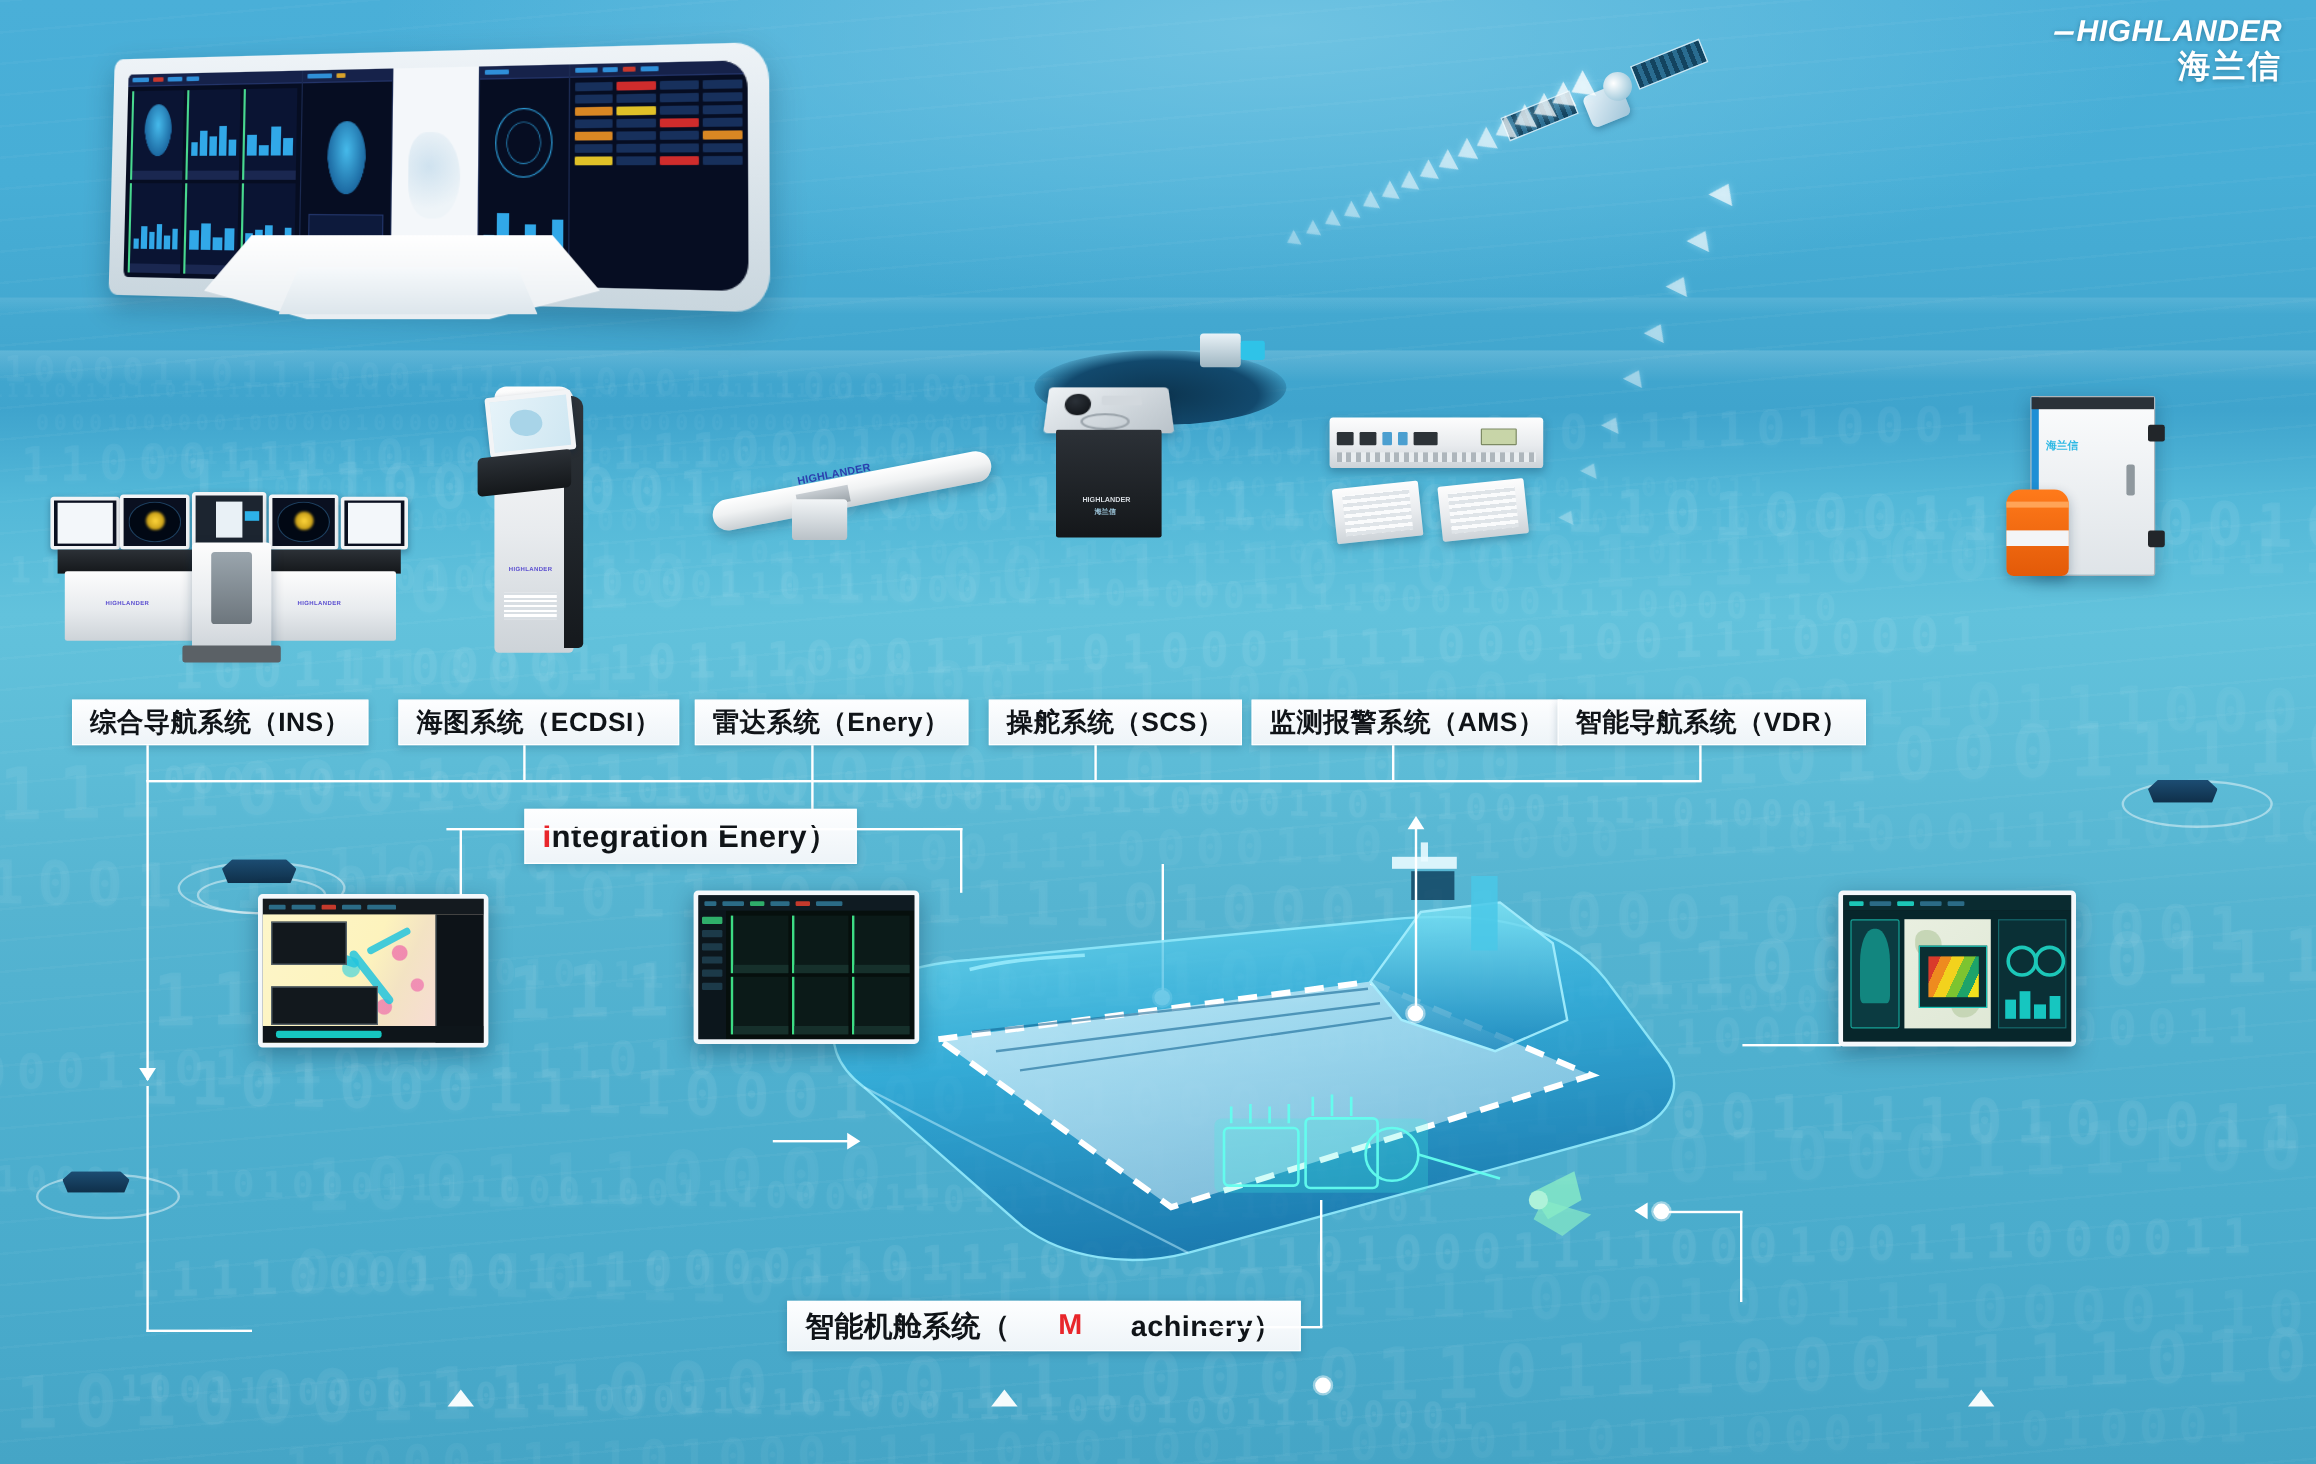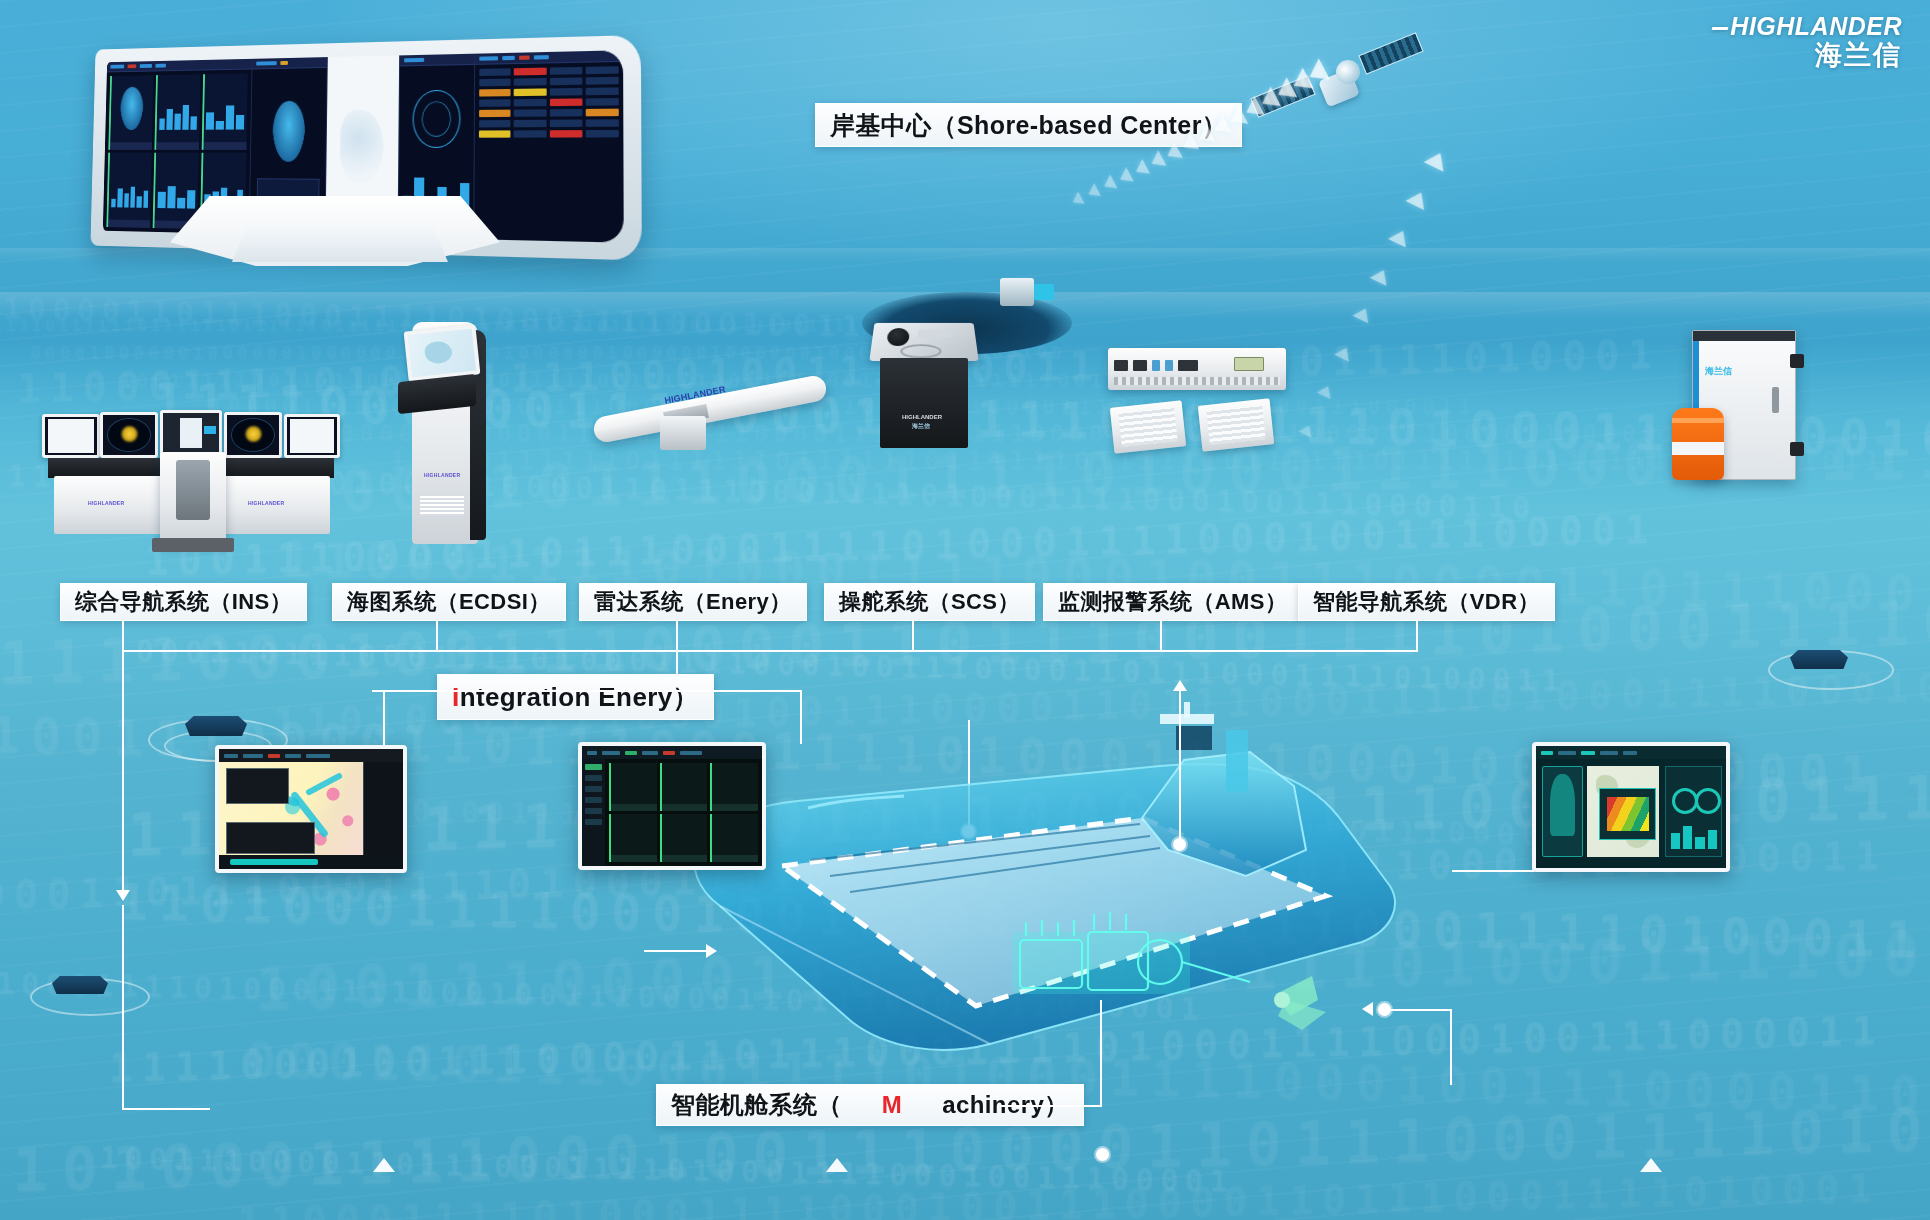--- a/index.html
+++ b/index.html
@@ -420,23 +420,20 @@
               </div>
           </div>
         </div>
 
       </div>
     </div>
   </div>
   <div class="podium"></div>
   <div class="podium2"></div>
 
-  <div class="chip" style="left:815px;top:103px;height:44px;font-size:25px;">
-    <span>岸基中心（Shore-based Center）</span>
-  </div>
 
   <div class="satellite">
     <div class="sat-panel" style="left:12px;top:50px;transform:rotate(-22deg);"></div>
     <div class="sat-panel" style="left:120px;top:7px;transform:rotate(-22deg);"></div>
     <div class="sat-body"></div>
     <div class="sat-dish"></div>
   </div>
   <div id="chevlayer">
       <div class="chev" style="left: 1070px; top: 190px; transform: rotate(152deg) scale(0.7); opacity: 0.45;"></div>
       <div class="chev" style="left: 1086px; top: 182.261px; transform: rotate(152deg) scale(0.73); opacity: 0.48;"></div>

